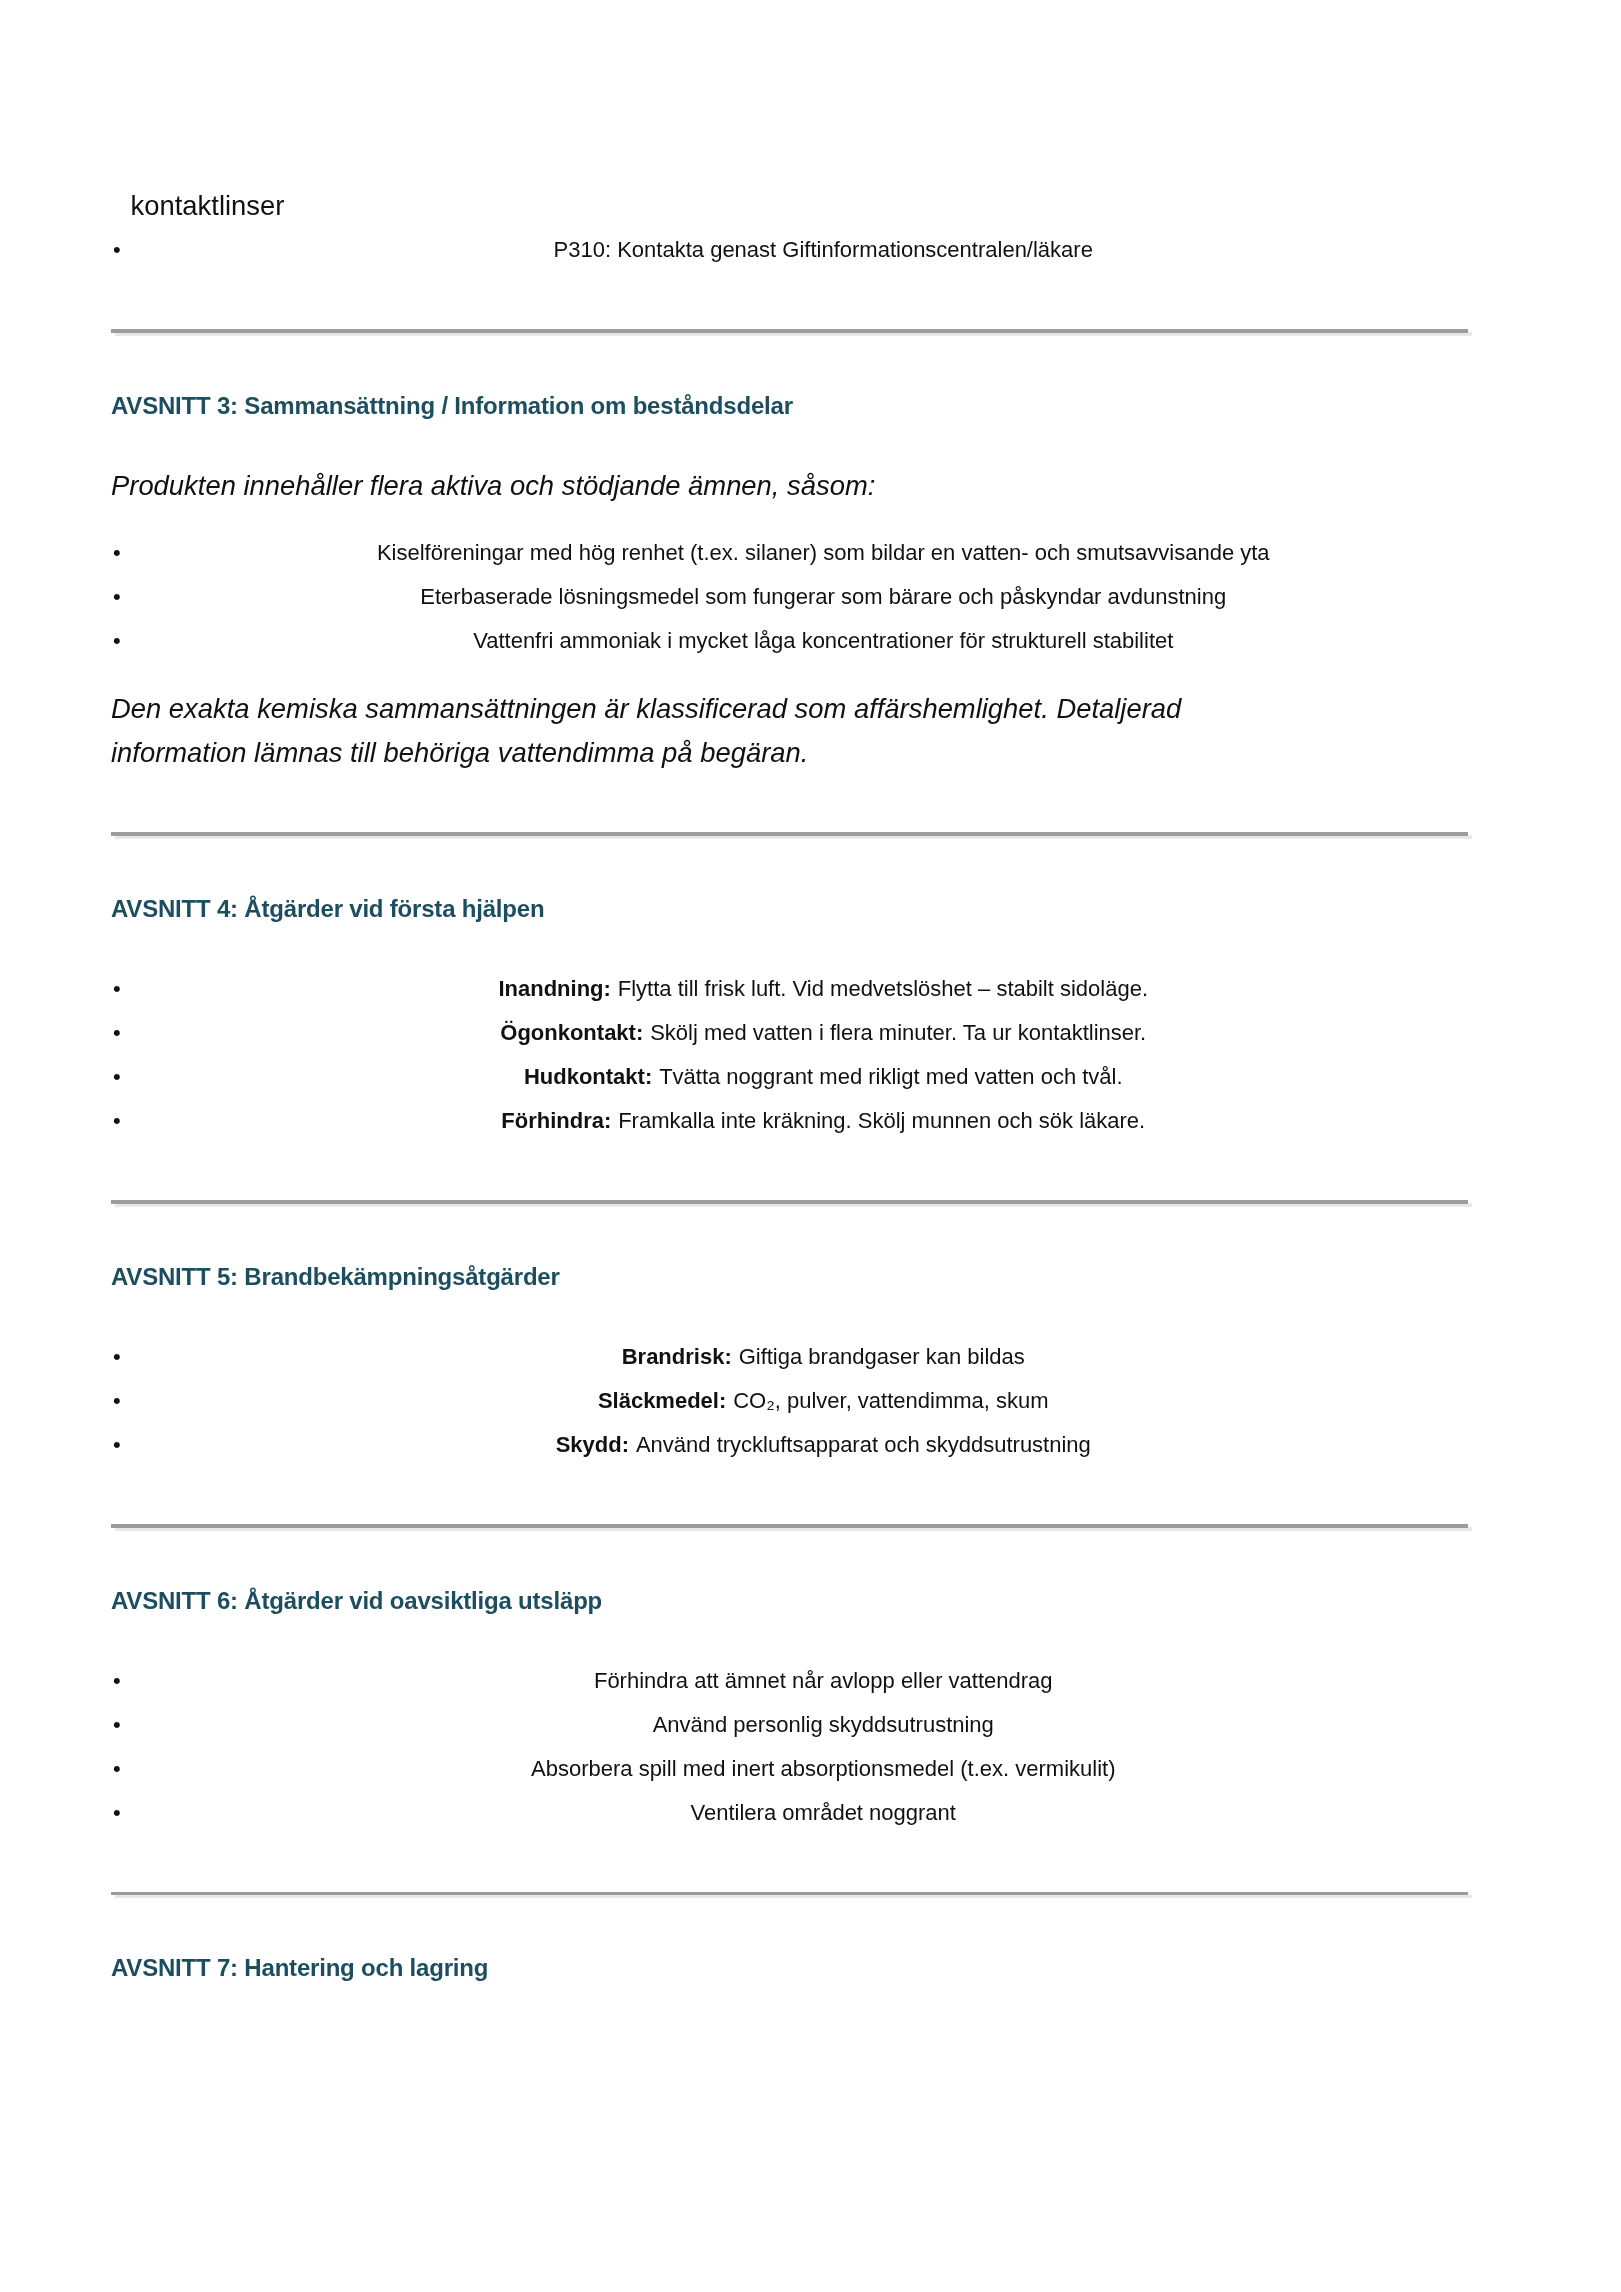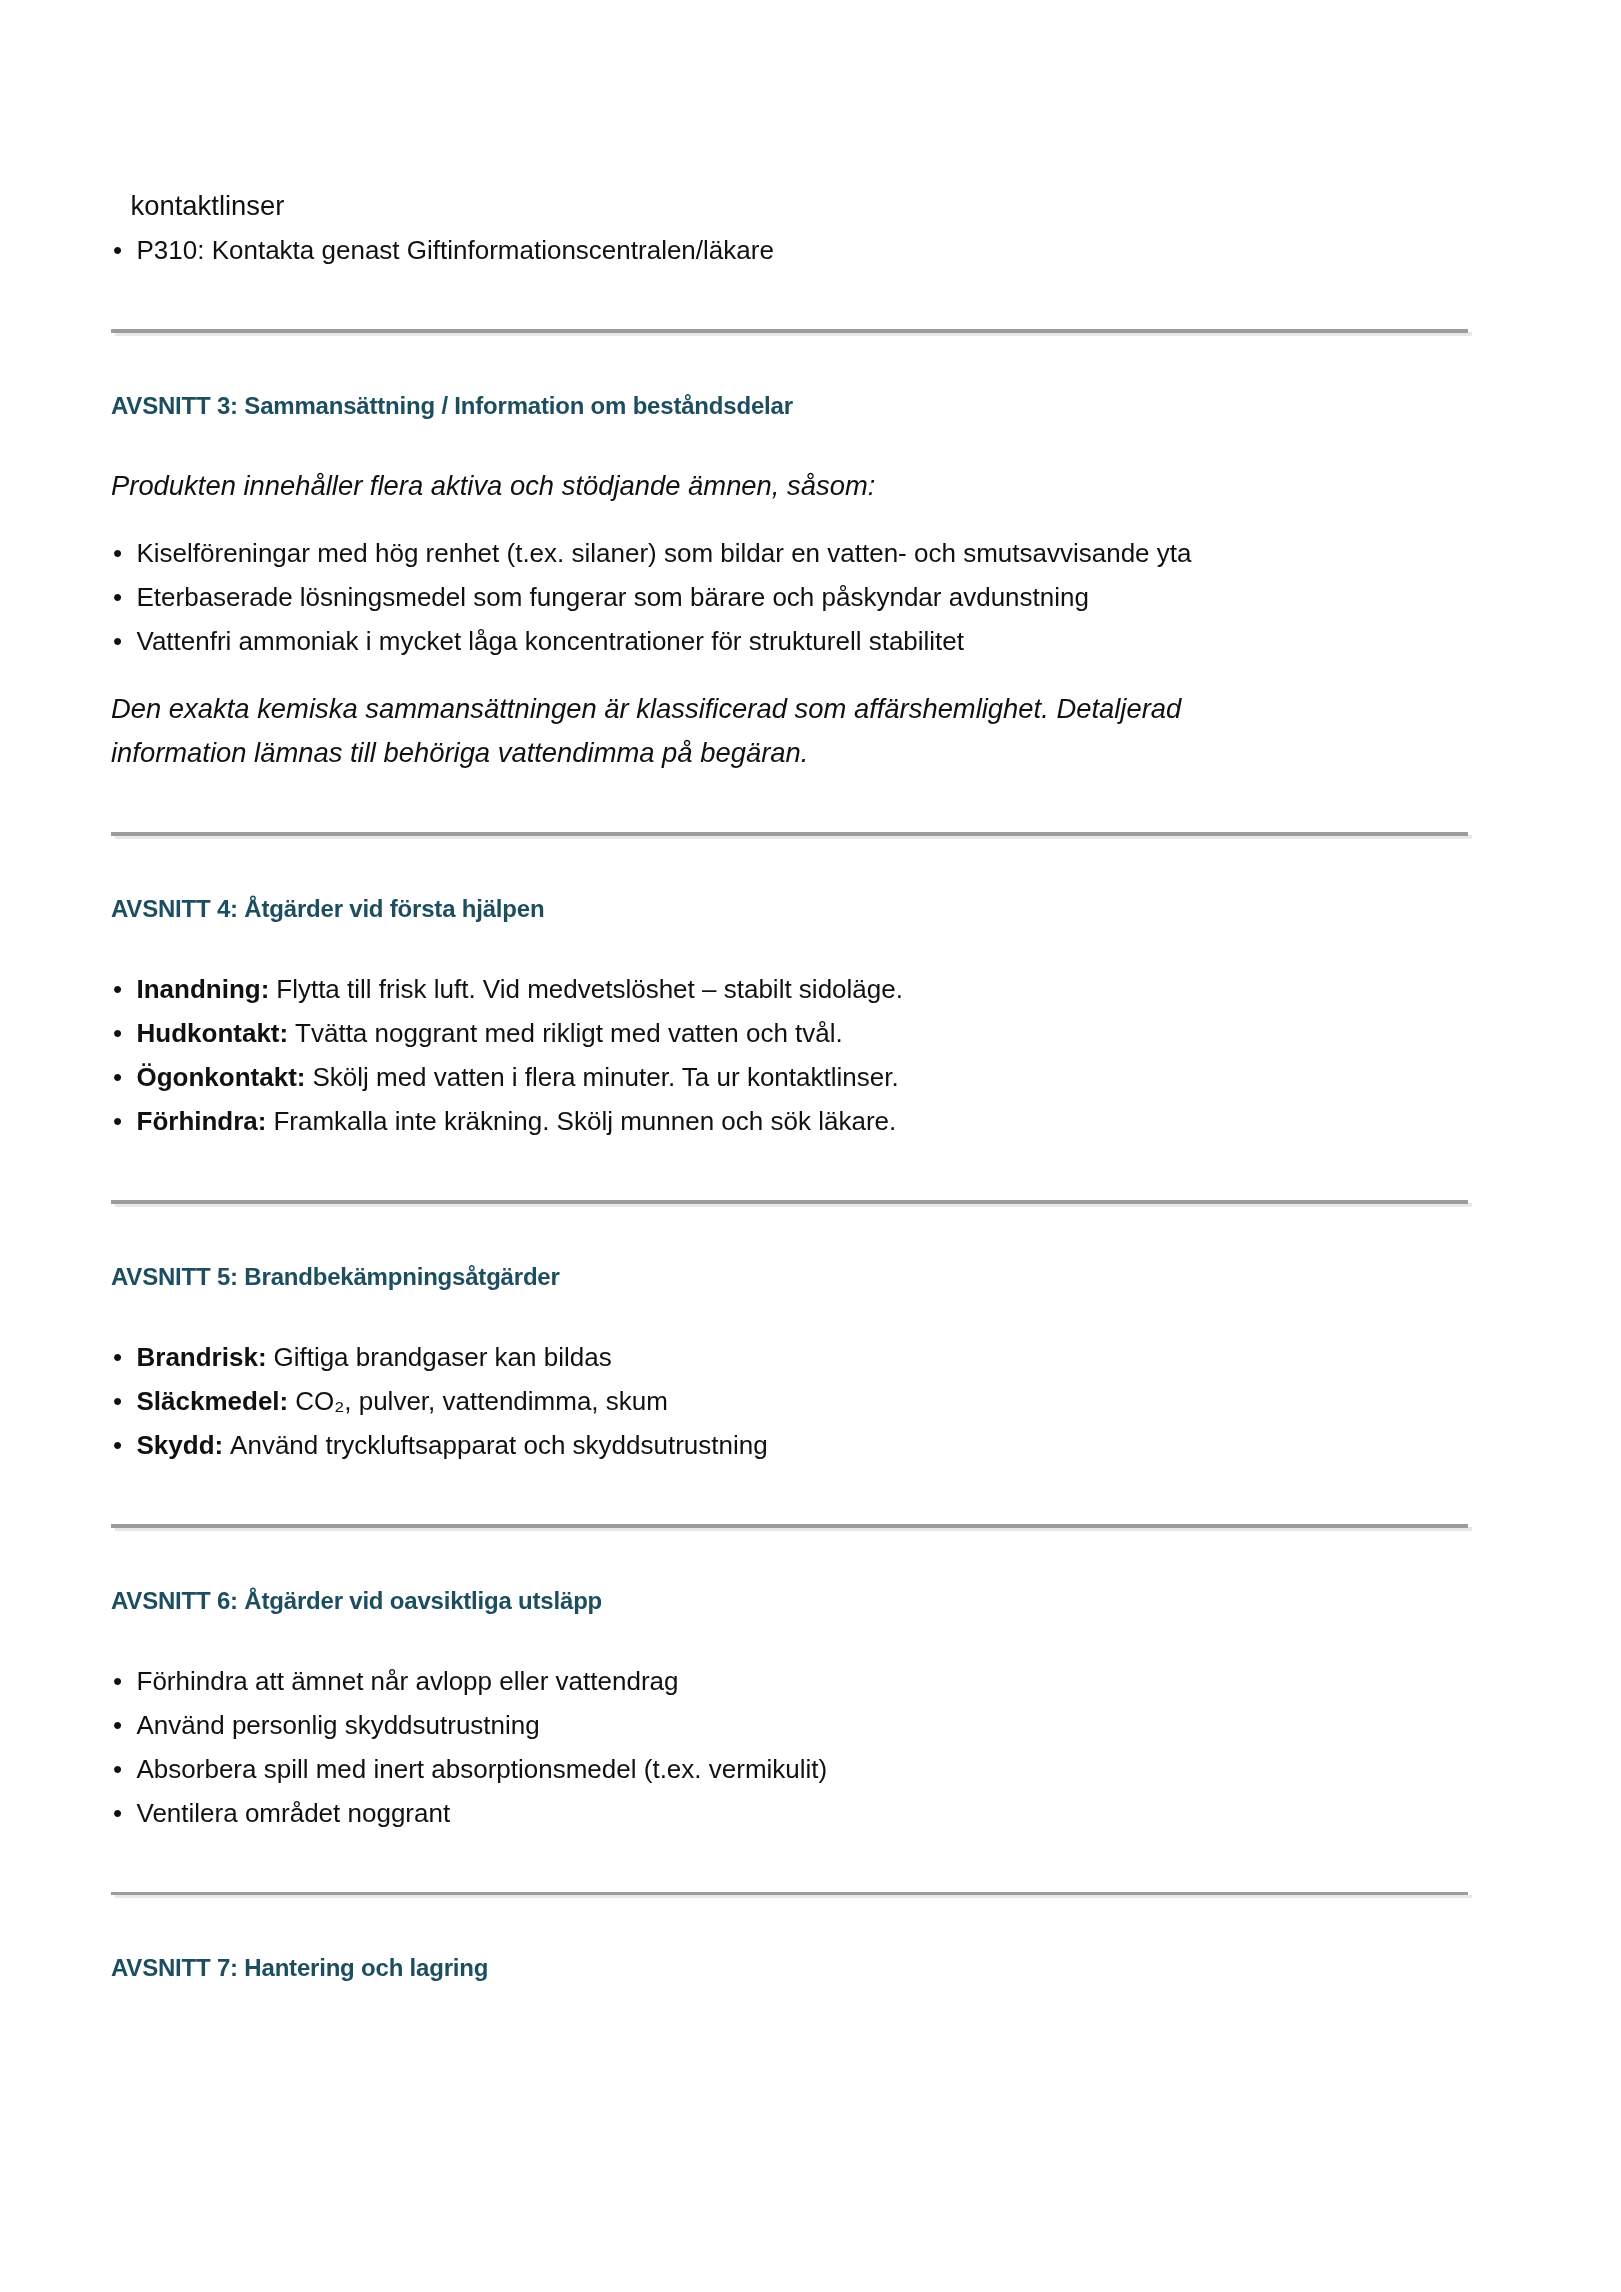--- a/index.html
+++ b/index.html
@@ -27,22 +27,23 @@
   }
   p.para { margin-bottom: 23.5px; font-style: italic; }
   ul.bullets {
     list-style: none;
     margin-bottom: 23.5px;
   }
   ul.bullets.tight { margin-bottom: 0; }
   ul.bullets li {
     position: relative;
     padding-left: 25.5px;
-    font-size: 26px;
+    font-size: 22px;
     line-height: 44px;
+    text-align: center;
   }
   ul.bullets li::before {
     content: "\2022";
     position: absolute;
     left: 2px;
     top: 0;
   }
   .lead {
     font-weight: 700;
     margin-right: 6.9px;
@@ -99,24 +100,24 @@
 
   <div class="divider"></div>
 
   <h2 class="section-heading">AVSNITT 4: Åtgärder vid första hjälpen</h2>
 
   <ul class="bullets">
     <li>
       <span class="lead">Inandning:</span><span>Flytta till frisk luft. Vid medvetslöshet – stabilt sidoläge.</span>
     </li>
     <li>
-      <span class="lead">Hudkontakt:</span><span>Tvätta noggrant med rikligt med vatten och tvål.</span>
+      <span class="lead">Ögonkontakt:</span><span>Skölj med vatten i flera minuter. Ta ur kontaktlinser.</span>
     </li>
     <li>
-      <span class="lead">Ögonkontakt:</span><span>Skölj med vatten i flera minuter. Ta ur kontaktlinser.</span>
+      <span class="lead">Hudkontakt:</span><span>Tvätta noggrant med rikligt med vatten och tvål.</span>
     </li>
     <li>
       <span class="lead">Förhindra:</span><span>Framkalla inte kräkning. Skölj munnen och sök läkare.</span>
     </li>
   </ul>
 
   <div class="divider"></div>
 
   <h2 class="section-heading">AVSNITT 5: Brandbekämpningsåtgärder</h2>
 

